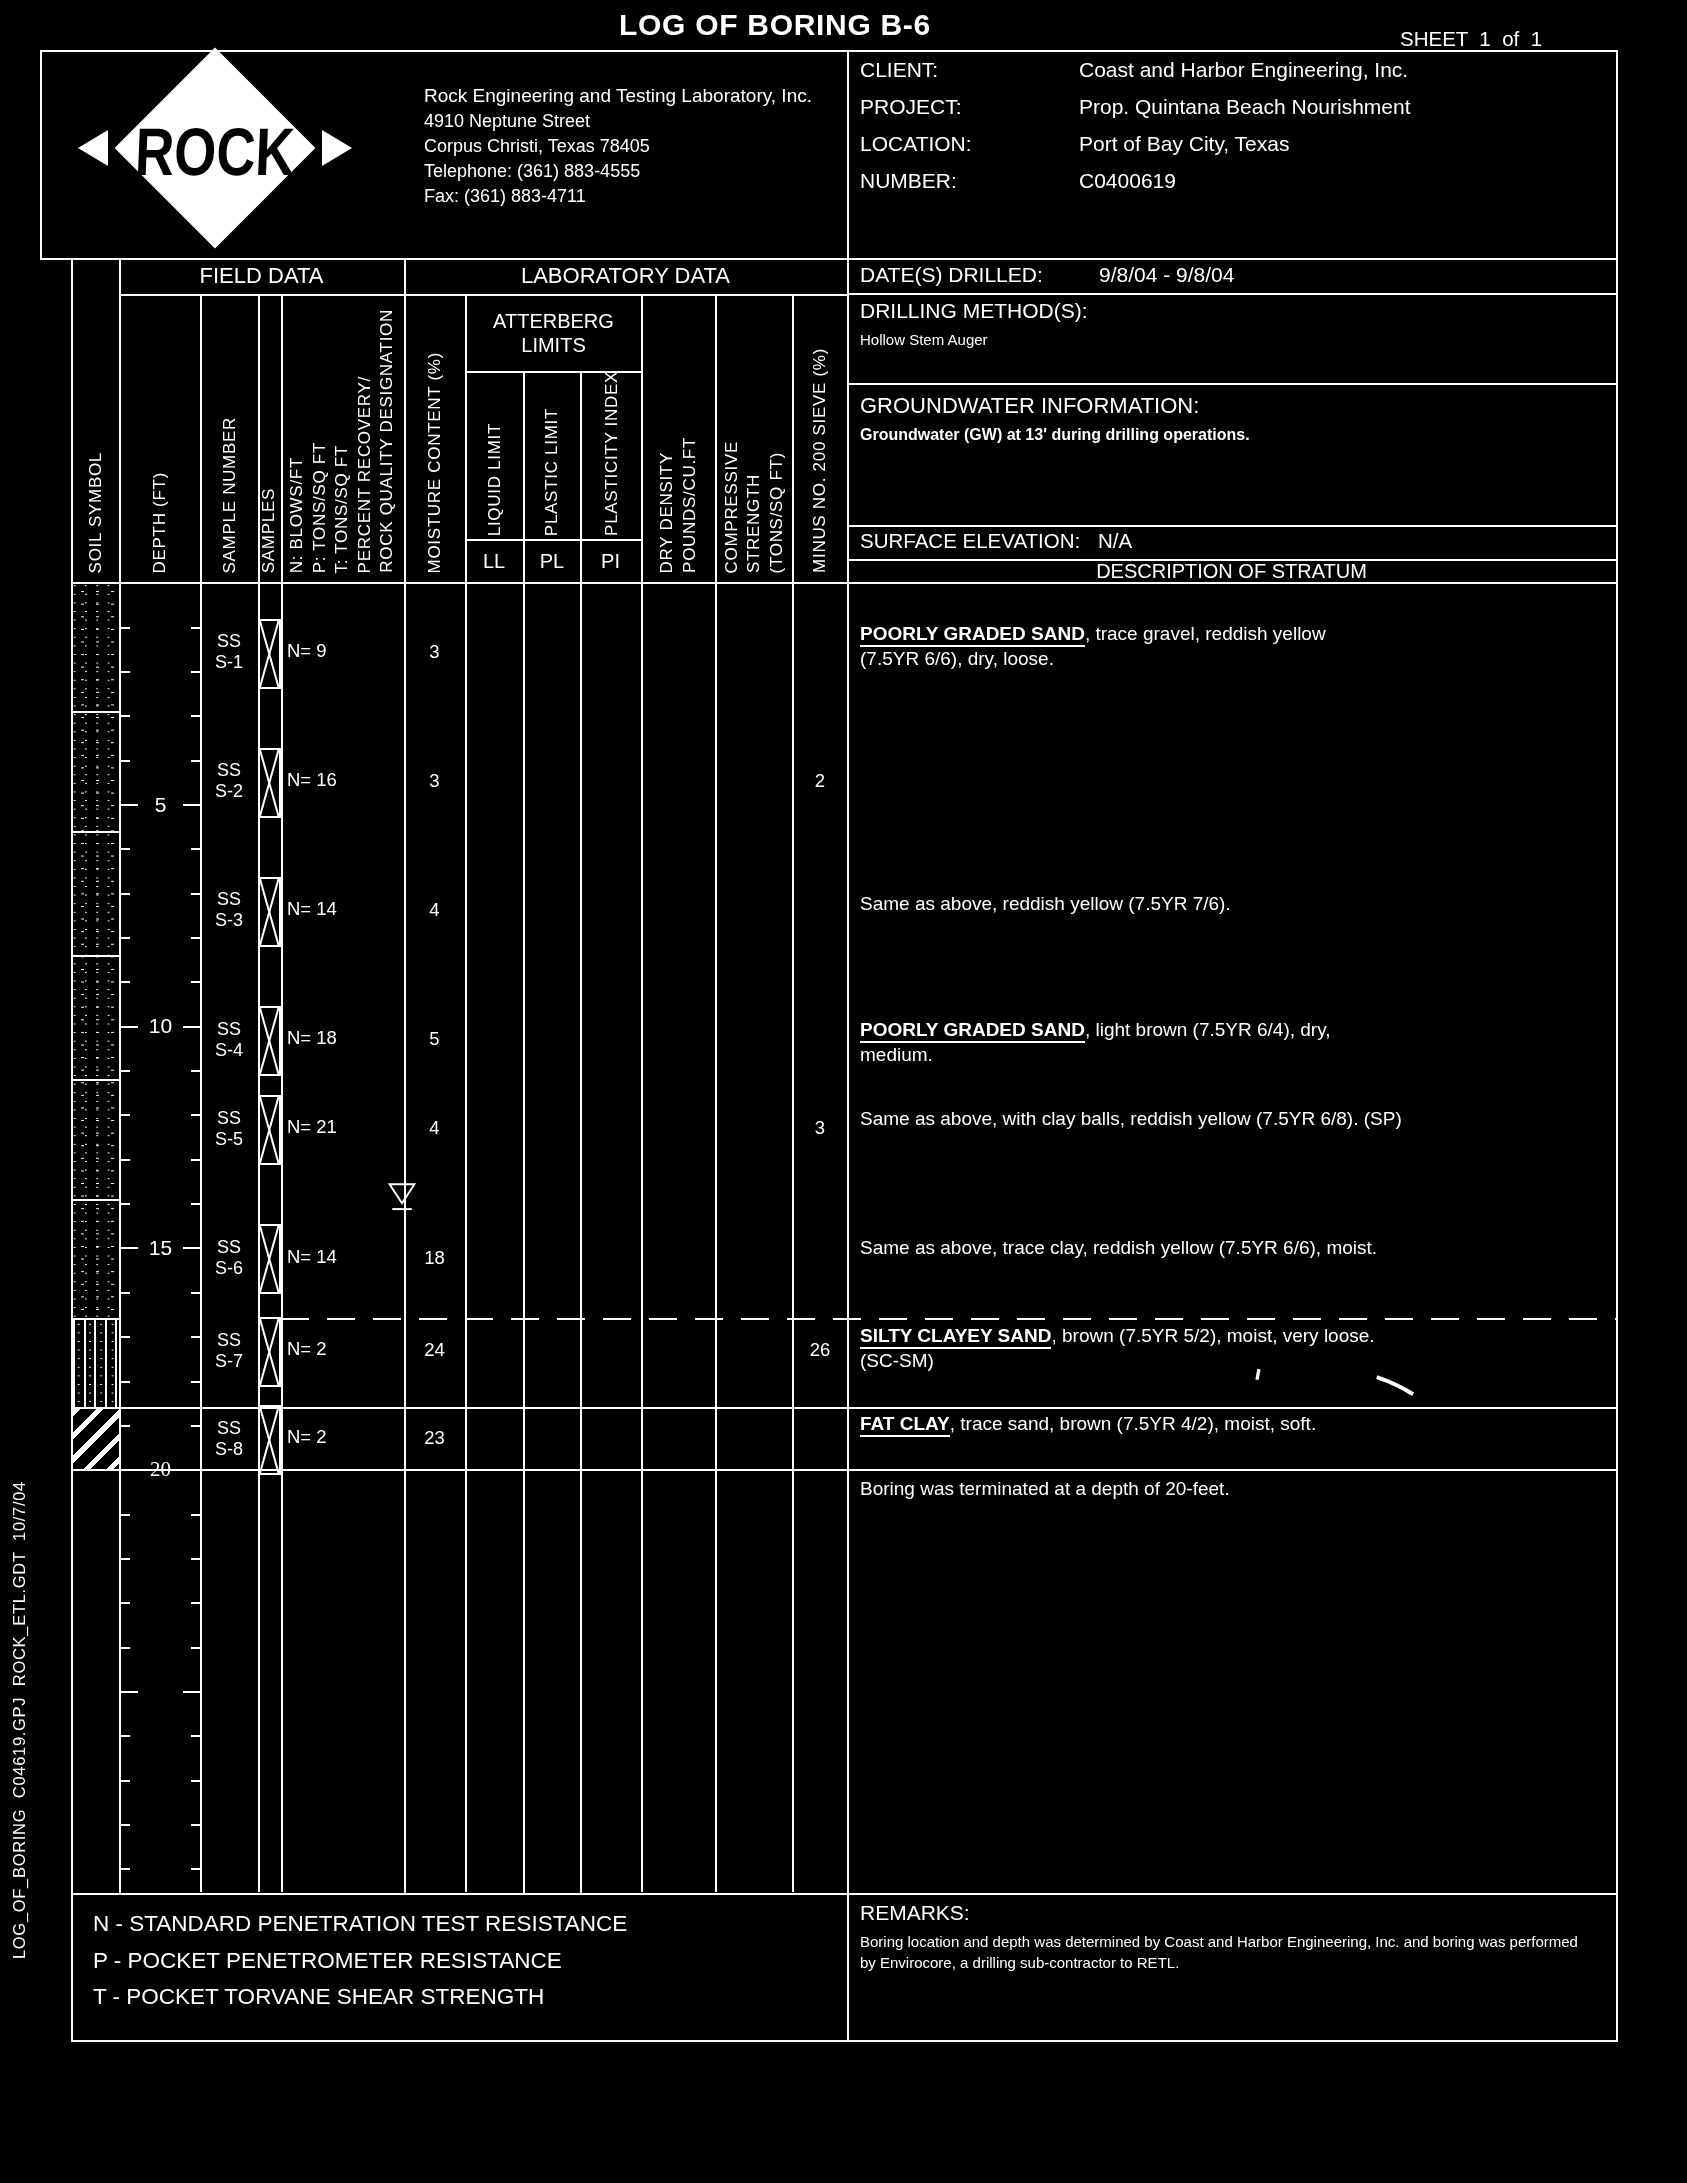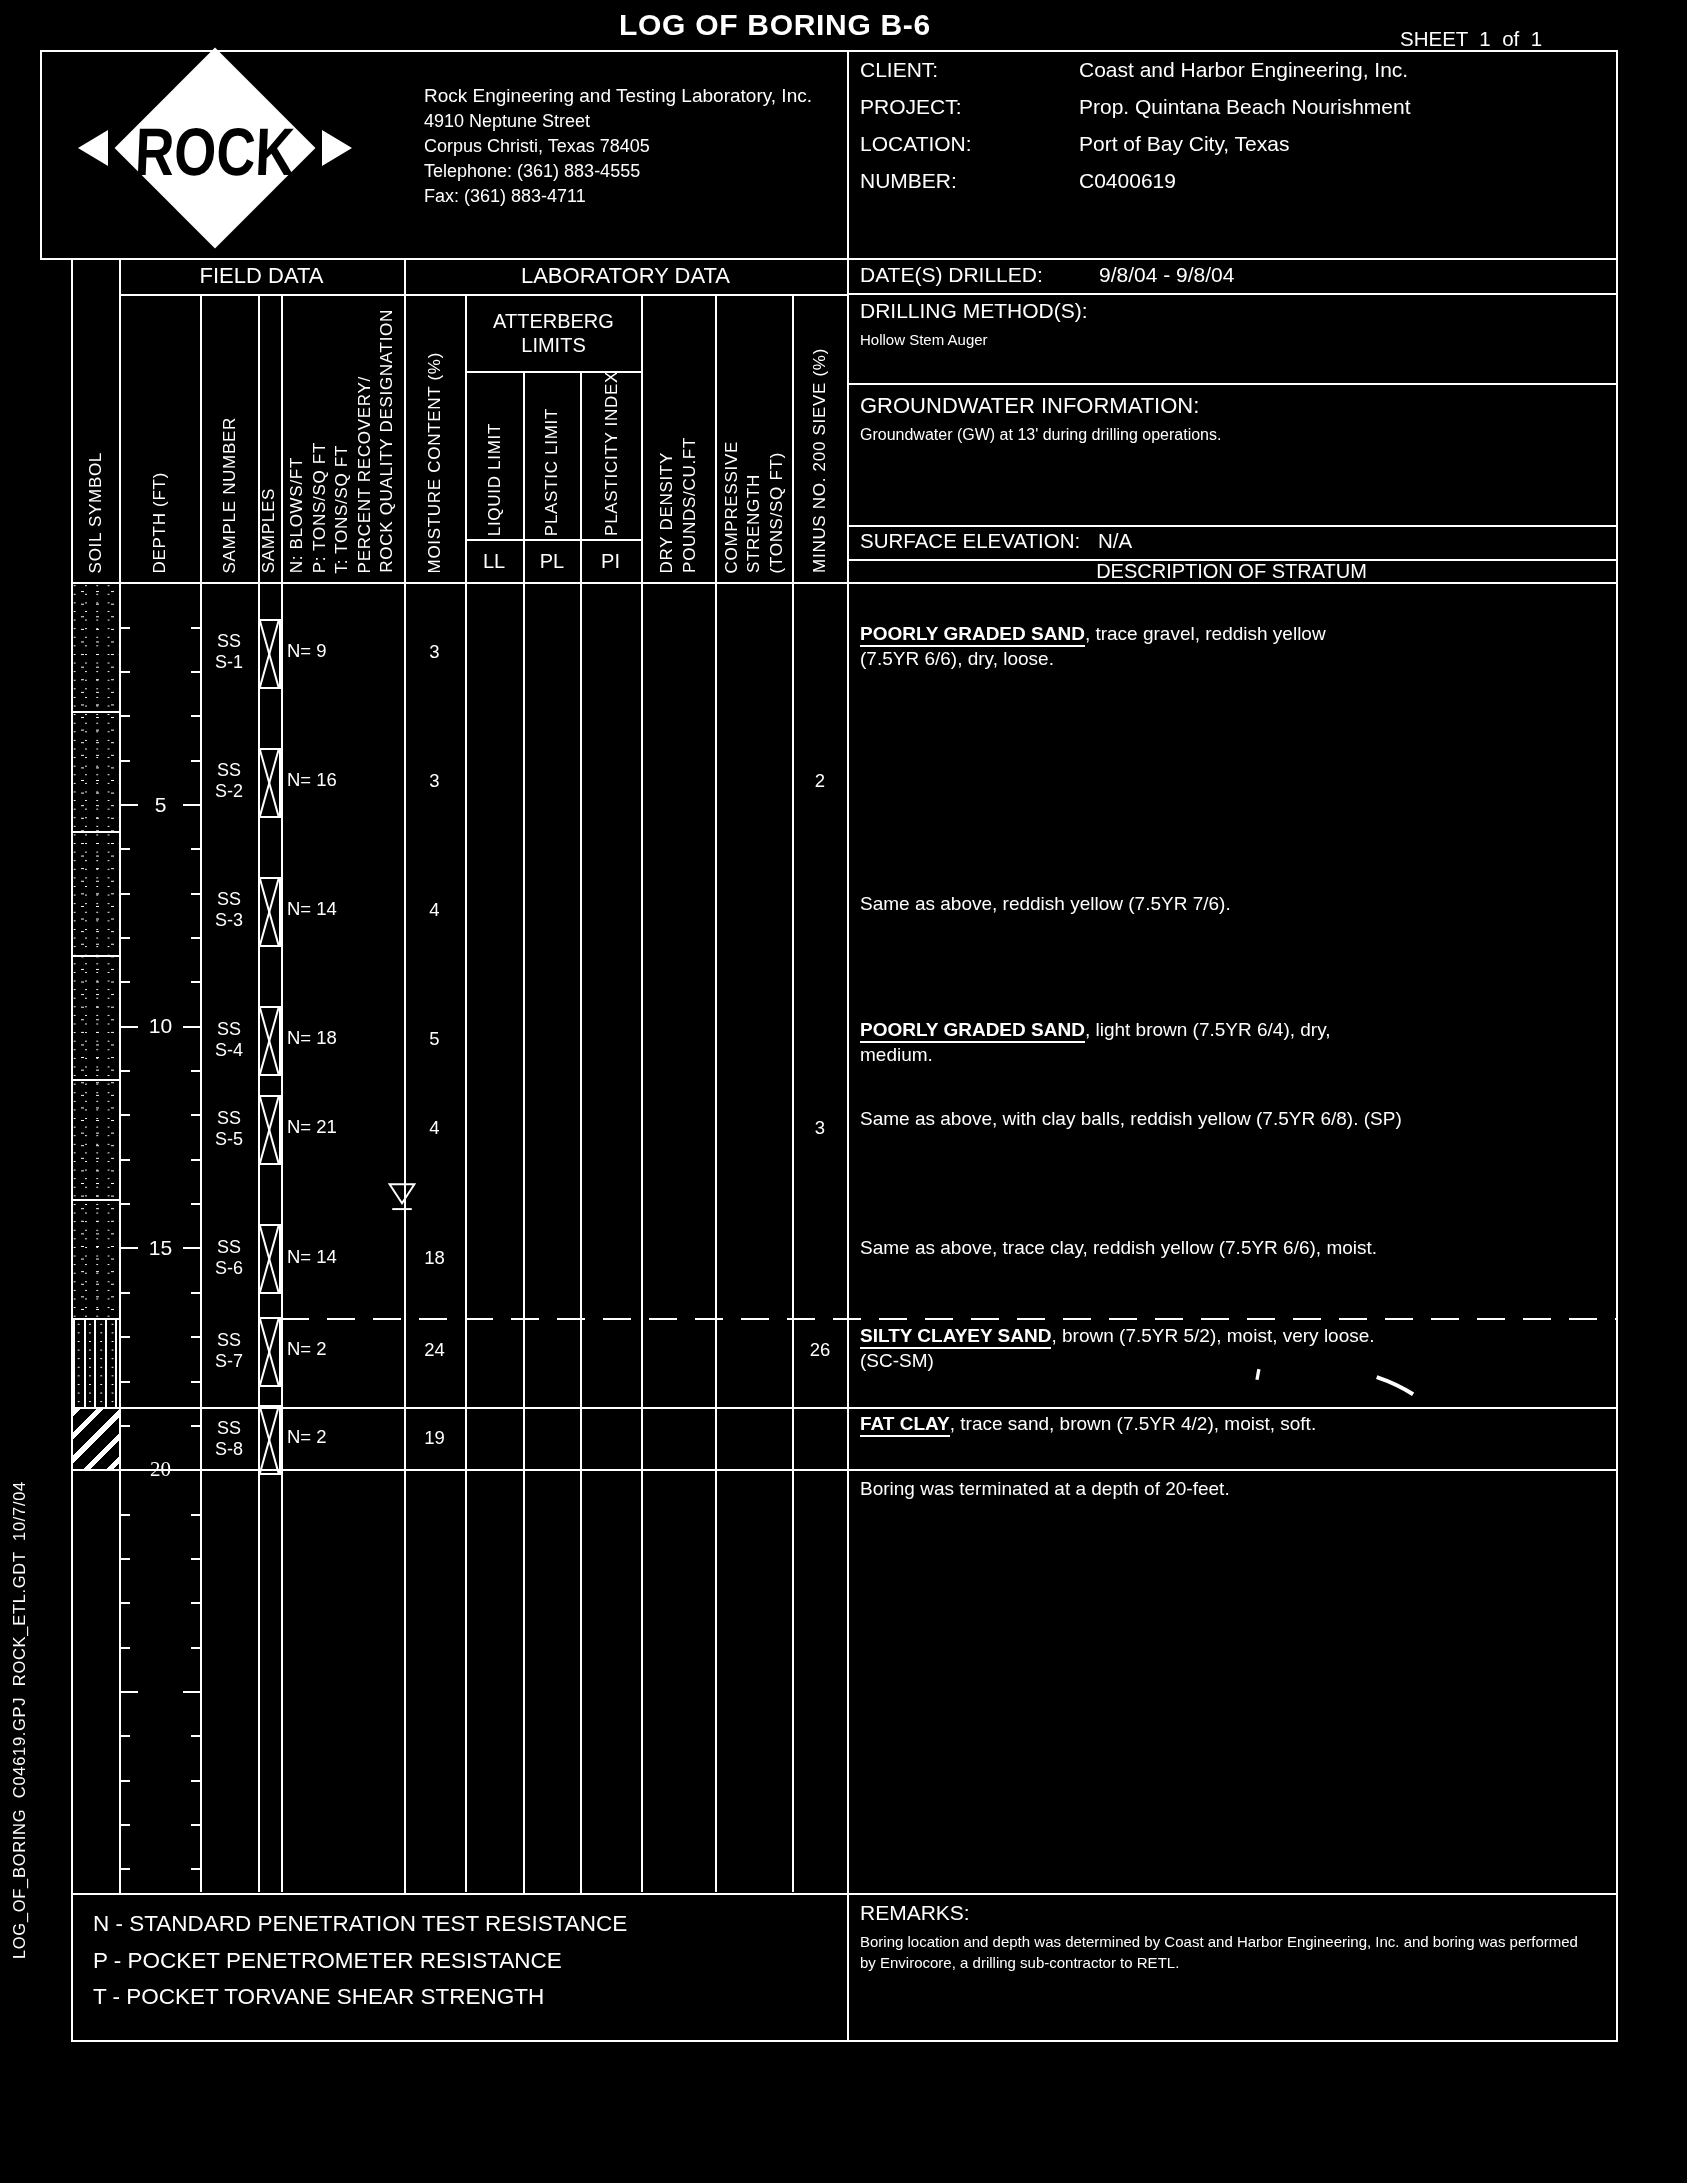--- a/index.html
+++ b/index.html
@@ -67,21 +67,21 @@
 
   <div class="txt" style="left:860px;top:263px;font-size:21px;">DATE(S) DRILLED:</div>
   <div class="txt" style="left:1099px;top:263px;font-size:21px;">9/8/04 - 9/8/04</div>
   <div class="hline" style="left:847px;top:293px;width:769px;"></div>
 
   <div class="txt" style="left:860px;top:299px;font-size:21px;">DRILLING METHOD(S):</div>
   <div class="txt" style="left:860px;top:331px;font-size:15px;">Hollow Stem Auger</div>
   <div class="hline" style="left:847px;top:383px;width:769px;"></div>
 
   <div class="txt" style="left:860px;top:393px;font-size:22px;">GROUNDWATER INFORMATION:</div>
-  <div class="txt" style="left:860px;top:426px;font-size:16px;">Groundwater (GW) at 13' during drilling operations.</div>
+  <div class="txt" style="left:860px;top:426px;font-size:16px;font-weight:bold;">Groundwater (GW) at 13' during drilling operations.</div>
   <div class="hline" style="left:847px;top:525px;width:769px;"></div>
 
   <div class="txt" style="left:860px;top:529px;font-size:20.5px;">
     <span>SURFACE ELEVATION:</span>
     <span style="margin-left:12px;">N/A</span>
   </div>
   <div class="hline" style="left:847px;top:559px;width:769px;"></div>
 
   <div class="txt center" style="left:847px;top:560px;width:769px;height:22.5px;font-size:20px;">DESCRIPTION OF STRATUM</div>
 
@@ -358,21 +358,21 @@
       <div>SS</div>
       <div>S-8</div>
       </div>
     <div class="samplebox" style="top:1405px;">
       <svg class="sx" viewBox="0 0 28 94" preserveAspectRatio="none">
           <line x1="0" y1="0" x2="28" y2="94"></line>
           <line x1="28" y1="0" x2="0" y2="94"></line>
         </svg>
       </div>
     <div class="rowtxt" style="left:287px;top:1426px;">N= 2</div>
-    <div class="celltxt" style="left:404px;top:1426px;width:61px;height:24px;">19</div>
+    <div class="celltxt" style="left:404px;top:1426px;width:61px;height:24px;">23</div>
     <div class="celltxt" style="left:792px;top:1426px;width:56px;height:24px;"></div>
   </div>
 
   <div class="desc" style="top:622px;">
     <span class="lead">POORLY GRADED SAND</span><span>, trace gravel, reddish yellow</span>
     <div>(7.5YR 6/6), dry, loose.</div></div>
   <div class="desc" style="top:892px;">
     <span class="lead"></span><span>Same as above, reddish yellow (7.5YR 7/6).</span>
     <div></div></div>
   <div class="desc" style="top:1018px;">

